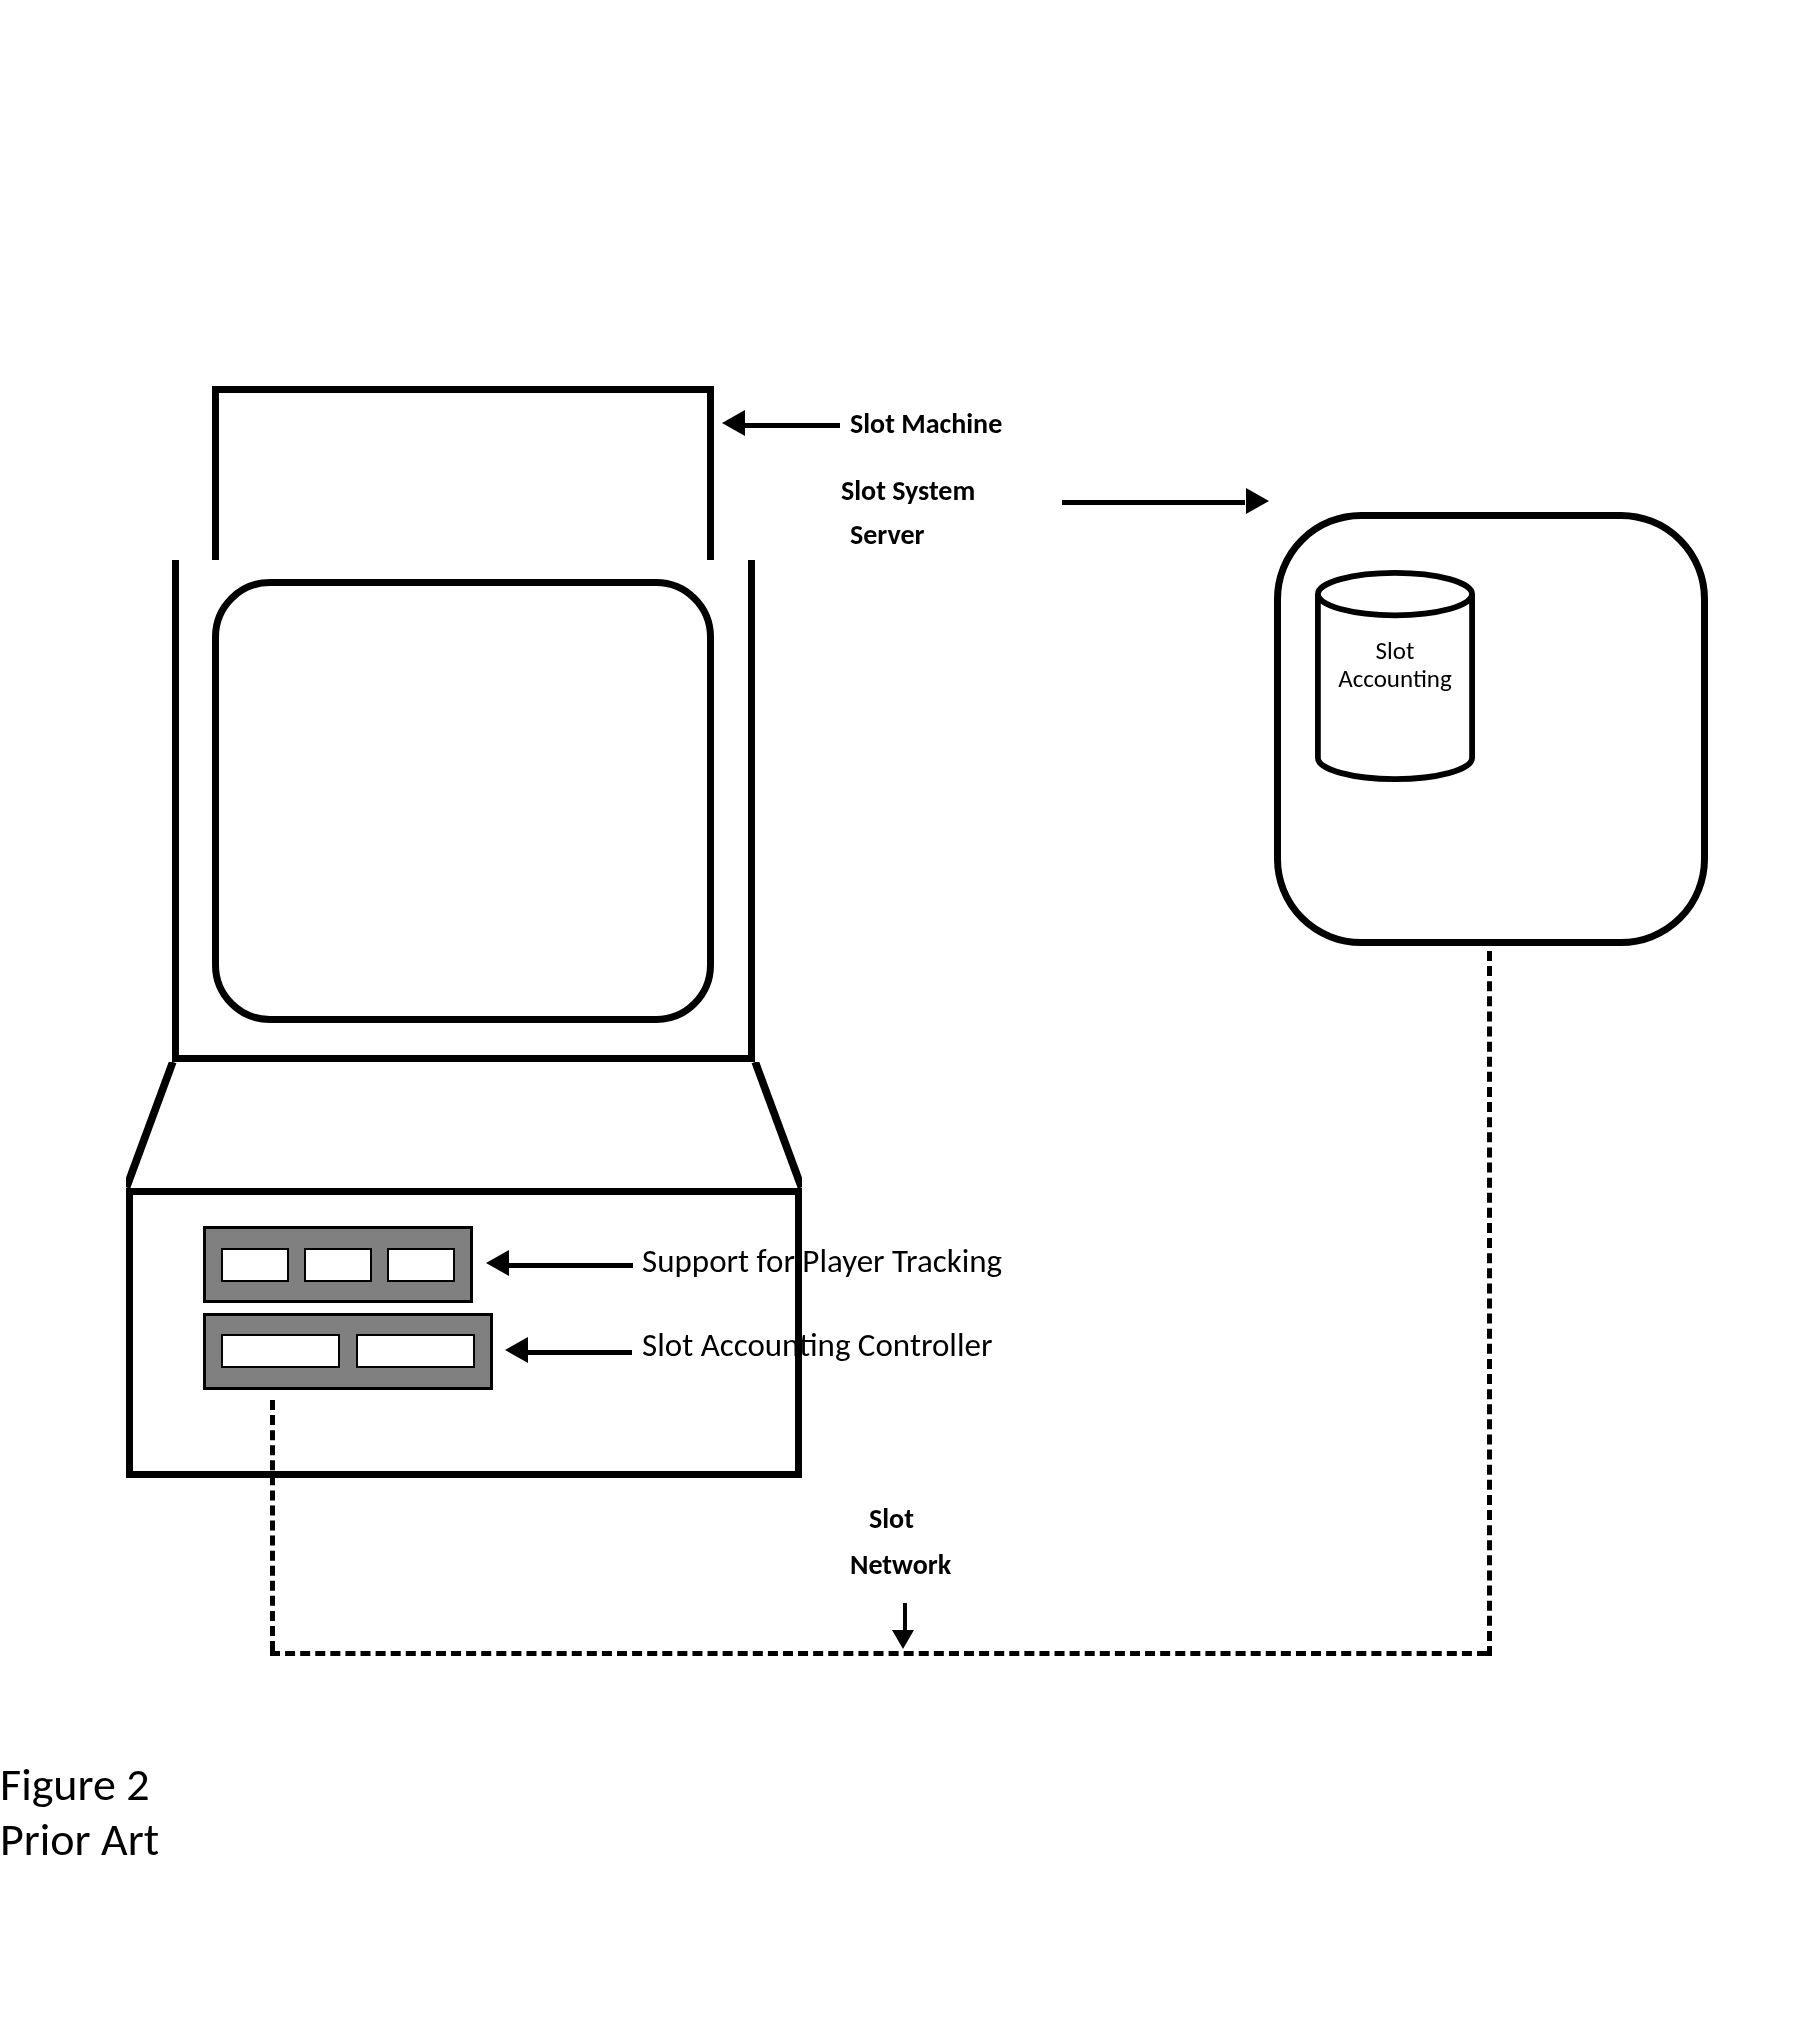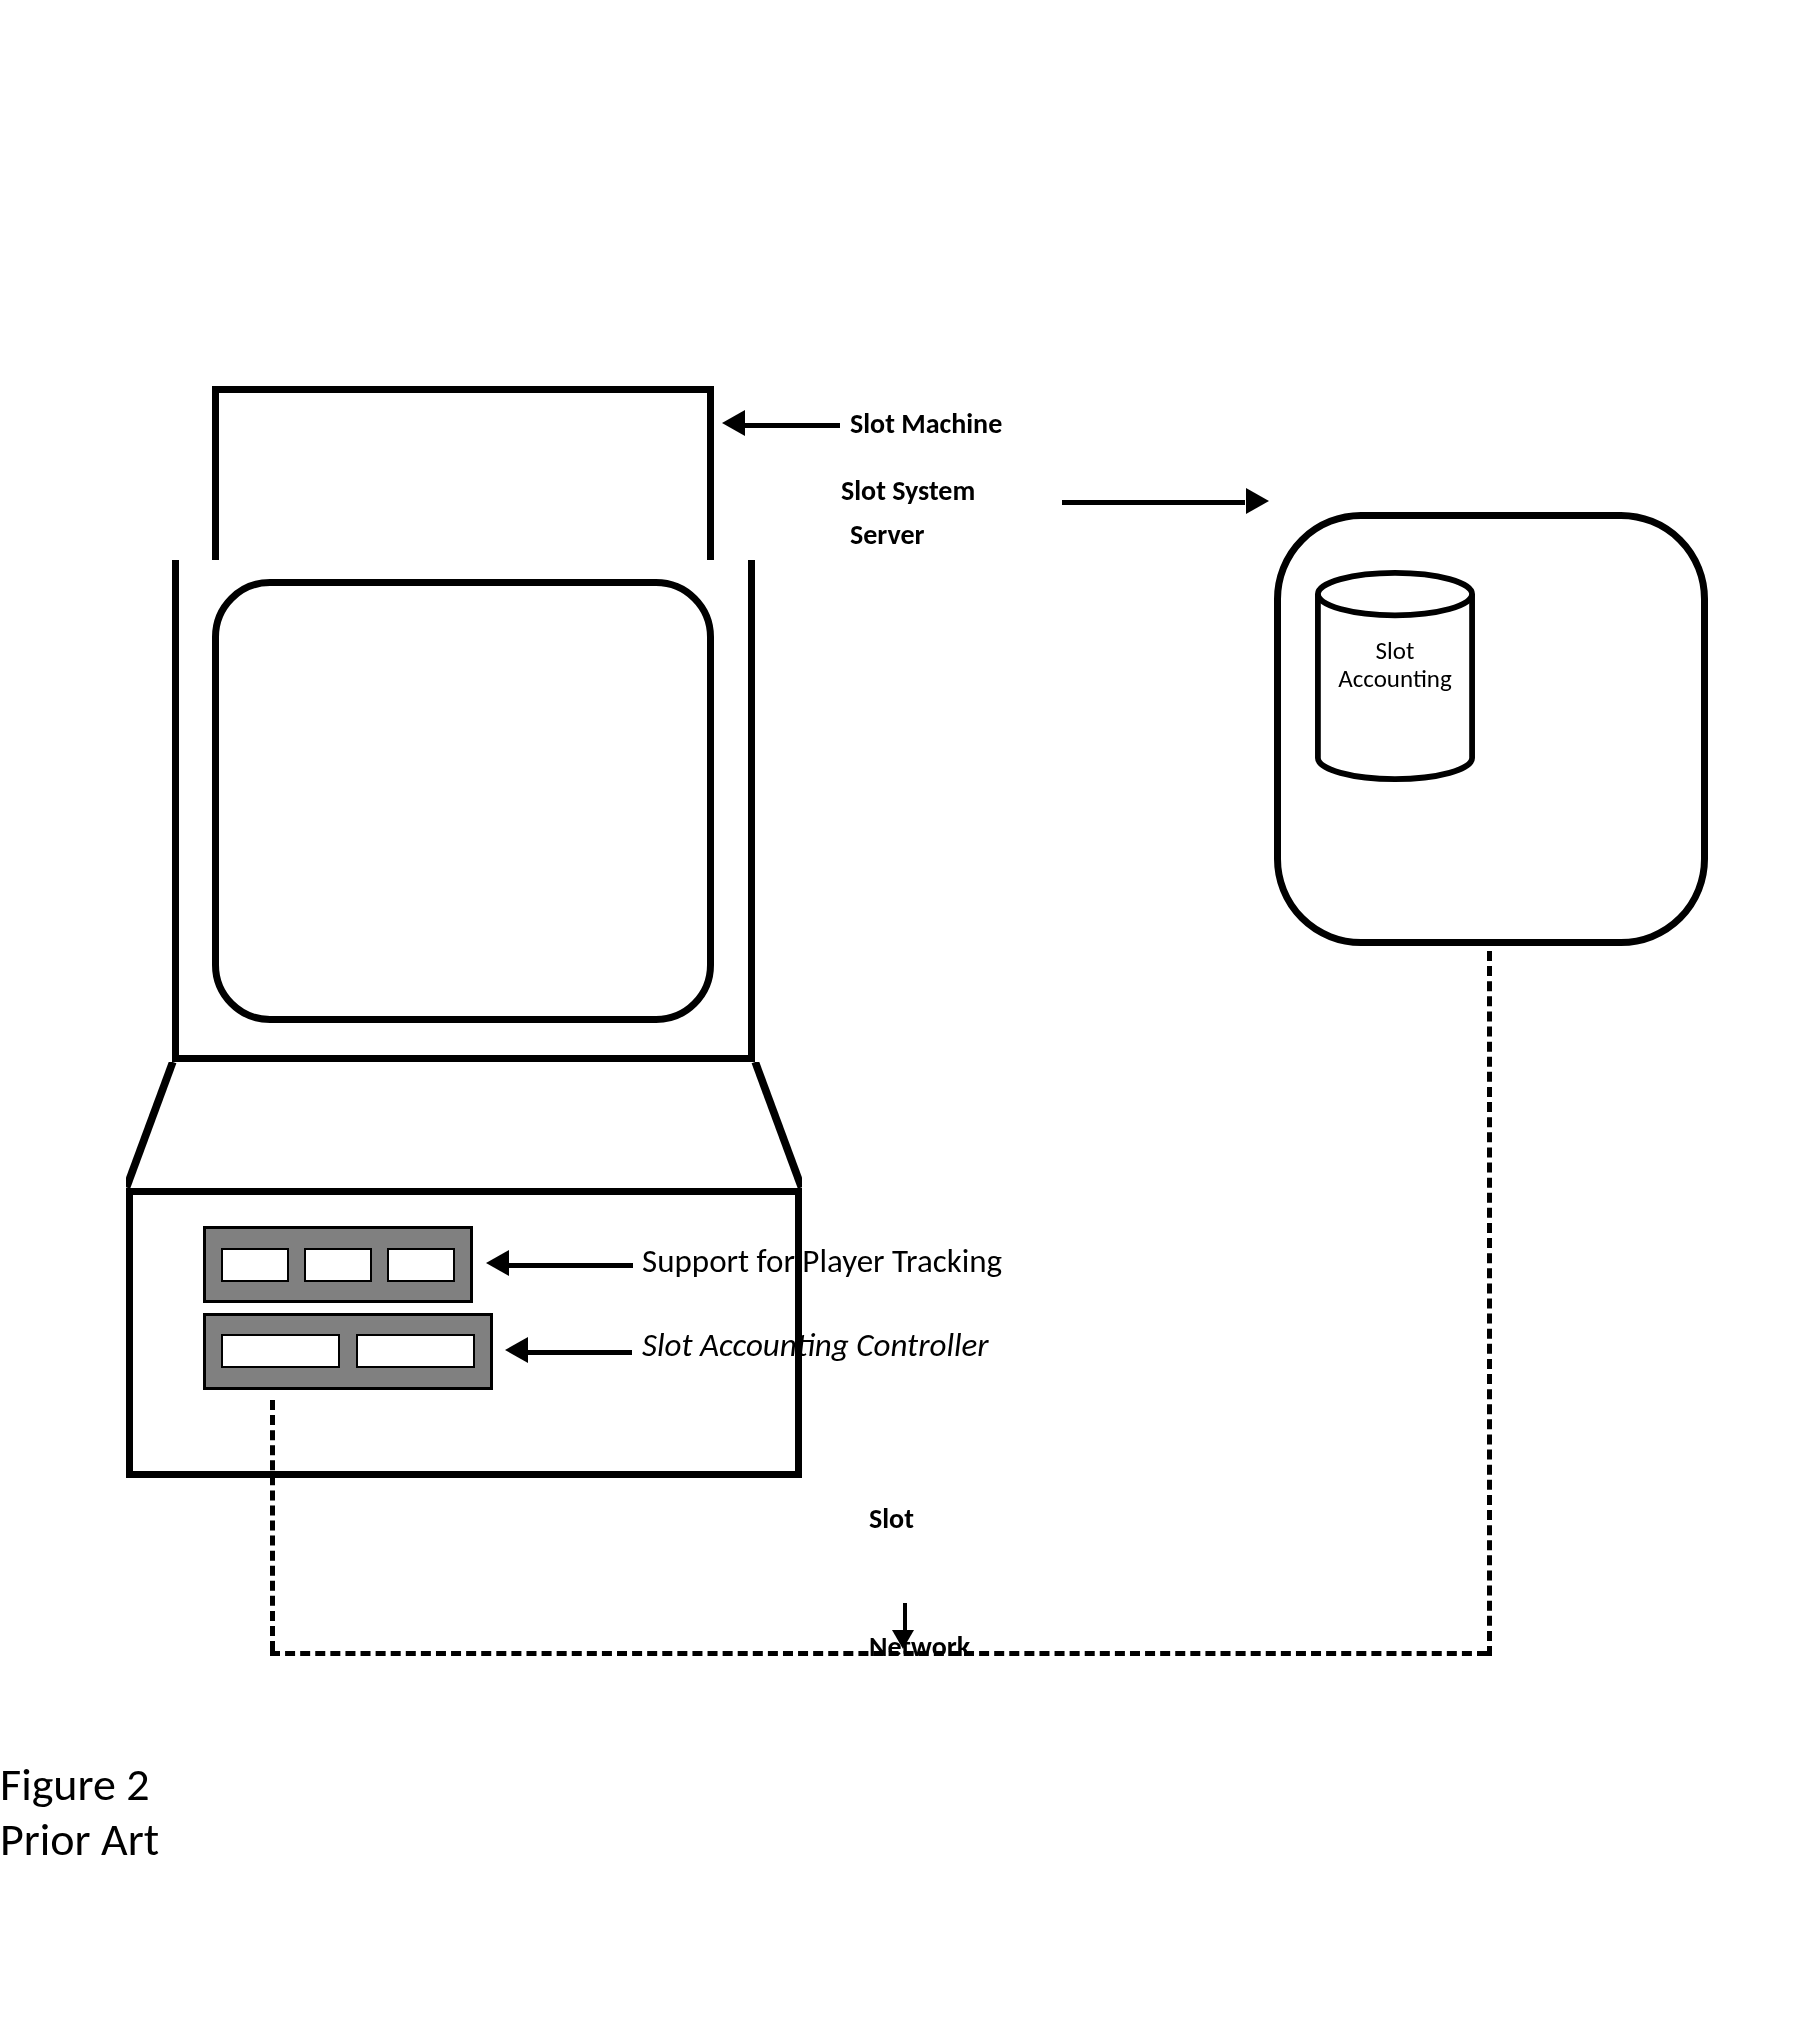--- a/index.html
+++ b/index.html
@@ -106,23 +106,23 @@
     text-align: center;
     font-size: 25px;
     line-height: 1.1;
   }
   
   .lbl { position: absolute; font-size: 28px; font-weight: 700; }
   .lbl-sm       { left: 850px; top: 406px; }
   .lbl-sss1     { left: 841px; top: 473px; }
   .lbl-sss2     { left: 850px; top: 517px; }
   .lbl-slot     { left: 869px; top: 1501px; }
-  .lbl-net      { left: 850px; top: 1629px; margin-left: 19px; }
+  .lbl-net      { left: 850px; top: 1547px; }
   .lbl-sp       { position: absolute; left: 642px; top: 1241px; font-size: 33px; }
-  .lbl-sa       { position: absolute; left: 642px; top: 1325px; font-size: 33px; font-style: italic; }
+  .lbl-sa       { position: absolute; left: 642px; top: 1325px; font-size: 33px; }
   
   .arrow-line {
     position: absolute;
     background: #000;
   }
   .arrowhead {
     position: absolute;
     width: 0; height: 0;
   }
   

